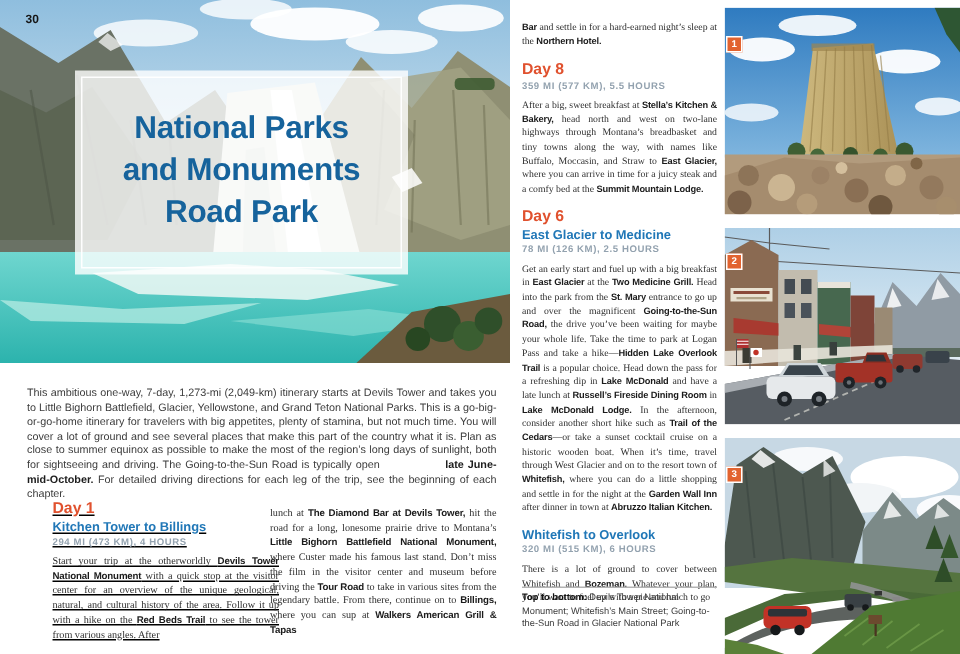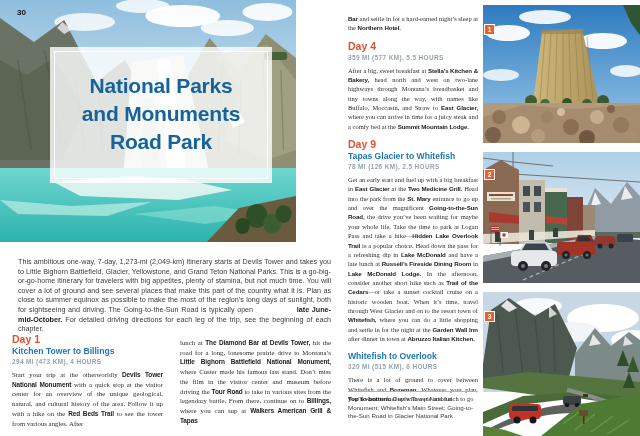--- a/index.html
+++ b/index.html
@@ -1,34 +1,34 @@
 <!DOCTYPE html>
 <html style="--day_heading_red: #e0512e; --route_blue: #2077b7; --stats_gray: #93a2af; --title_blue: #16639c; --badge_orange: #e2632f;"><head>
 <meta charset="utf-8">
 <style>
   html,body{margin:0;padding:0;background:#e8e8e8;}
   .page{position:relative;width:640px;height:436px;background:#ffffff;overflow:hidden;
         font-family:"Liberation Sans",sans-serif;}
   
-  .hero{position:absolute;left:0;top:0;width:296px;height:242px;overflow:hidden;text-decoration:underline;}
+  .hero{position:absolute;left:0;top:0;width:340px;height:242px;overflow:hidden;text-decoration:underline;}
   .hero svg{display:block;width:100%;height:100%;}
   .pageno{position:absolute;left:17px;top:8px;font:bold 8px/10px "Liberation Sans",sans-serif;color:#161616;}
   .titlebox{position:absolute;left:50px;top:47px;width:222px;height:136px;
             background:rgba(255,255,255,0.80);box-sizing:border-box;}
   .titlebox::after{content:"";position:absolute;left:4px;top:4px;right:4px;bottom:4px;
             border:1px solid rgba(255,255,255,0.95);pointer-events:none;}
   .titleinner{position:absolute;left:0;right:0;top:25px;text-align:center;}
   .title-line{font:bold 21px/28px "Liberation Sans",sans-serif;color:var(--title_blue,#16639c);letter-spacing:-0.2px;}
   
   .intro{position:absolute;left:18px;top:257px;width:313px;
          font:7.2px/9.6px "Liberation Sans",sans-serif;color:#3b3b3b;text-align:justify;}
   .intro b{color:#1d1d1d;margin-left:41px;}
   .body{font:6.8px/9.7px "Liberation Serif",serif;color:#2d2d2d;text-align:justify;}
   .body b{font-family:"Liberation Sans",sans-serif;font-weight:700;font-size:0.95em;letter-spacing:-0.1px;color:#1b1b1b;}
-  .col1{position:absolute;left:12px;top:334px;width:151px;}
+  .col1{position:absolute;left:35px;top:334px;width:151px;text-decoration:underline;}
   .col2{position:absolute;left:180px;top:338px;width:151px;}
   .dayhead{font:bold 10.5px/11px "Liberation Sans",sans-serif;color:var(--day_heading_red,#e0512e);}
   .route{font:bold 8.6px/10px "Liberation Sans",sans-serif;color:var(--route_blue,#2077b7);margin-top:1px;}
   .stats{font:bold 6.4px/8px "Liberation Sans",sans-serif;color:var(--stats_gray,#93a2af);
          letter-spacing:0.4px;margin:2px 0 4px 0;}
   
   .rcol{position:absolute;left:348px;top:14px;width:130px;}
   .rcol .body{font-size:6.5px;line-height:9.35px;}
   .dayblock{margin-top:8px;}
   .caption{position:absolute;left:348px;top:391px;width:130px;}
@@ -115,28 +115,28 @@
     <div class="body">Start your trip at the otherworldly <b>Devils Tower National Monument</b> with a quick stop at the visitor center for an overview of the unique geological, natural, and cultural history of the area. Follow it up with a hike on the <b>Red Beds Trail</b> to see the tower from various angles. After</div>
   </div>
   <div class="col2">
     <div class="body">lunch at <b>The Diamond Bar at Devils Tower,</b> hit the road for a long, lonesome prairie drive to Montana’s <b>Little Bighorn Battlefield National Monument,</b> where Custer made his famous last stand. Don’t miss the film in the visitor center and museum before driving the <b>Tour Road</b> to take in various sites from the legendary battle. From there, continue on to <b>Billings,</b> where you can sup at <b>Walkers American Grill &amp; Tapas</b></div>
   </div>
 
   <div class="rcol">
     <div class="body"><b>Bar</b> and settle in for a hard-earned night’s sleep at the <b>Northern Hotel.</b></div>
 
     <div class="dayblock">
-      <div class="dayhead">Day 4</div>
+      <div class="dayhead">Day 8</div>
       <div class="stats">359 MI (577 KM), 5.5 HOURS</div>
       <div class="body">After a big, sweet breakfast at <b>Stella’s Kitchen &amp; Bakery,</b> head north and west on two-lane highways through Montana’s breadbasket and tiny towns along the way, with names like Buffalo, Moccasin, and Straw to <b>East Glacier,</b> where you can arrive in time for a juicy steak and a comfy bed at the <b>Summit Mountain Lodge.</b></div>
     </div>
 
     <div class="dayblock">
-      <div class="dayhead">Day 9</div>
-      <div class="route">Tapas Glacier to Whitefish</div>
+      <div class="dayhead">Day 6</div>
+      <div class="route">East Glacier to Medicine</div>
       <div class="stats">78 MI (126 KM), 2.5 HOURS</div>
       <div class="body">Get an early start and fuel up with a big breakfast in <b>East Glacier</b> at the <b>Two Medicine Grill.</b> Head into the park from the <b>St. Mary</b> entrance to go up and over the magnificent <b>Going-to-the-Sun Road,</b> the drive you’ve been waiting for maybe your whole life. Take the time to park at Logan Pass and take a hike—<b>Hidden Lake Overlook Trail</b> is a popular choice. Head down the pass for a refreshing dip in <b>Lake McDonald</b> and have a late lunch at <b>Russell’s Fireside Dining Room</b> in <b>Lake McDonald Lodge.</b> In the afternoon, consider another short hike such as <b>Trail of the Cedars</b>—or take a sunset cocktail cruise on a historic wooden boat. When it’s time, travel through West Glacier and on to the resort town of <b>Whitefish,</b> where you can do a little shopping and settle in for the night at the <b>Garden Wall Inn</b> after dinner in town at <b>Abruzzo Italian Kitchen.</b></div>
     </div>
 
     <div class="dayblock">
       <div class="route">Whitefish to Overlook</div>
       <div class="stats">320 MI (515 KM), 6 HOURS</div>
       <div class="body">There is a lot of ground to cover between Whitefish and <b>Bozeman.</b> Whatever your plan, you’ll want to fuel up with a pie and lunch to go</div>
     </div>
   </div>

